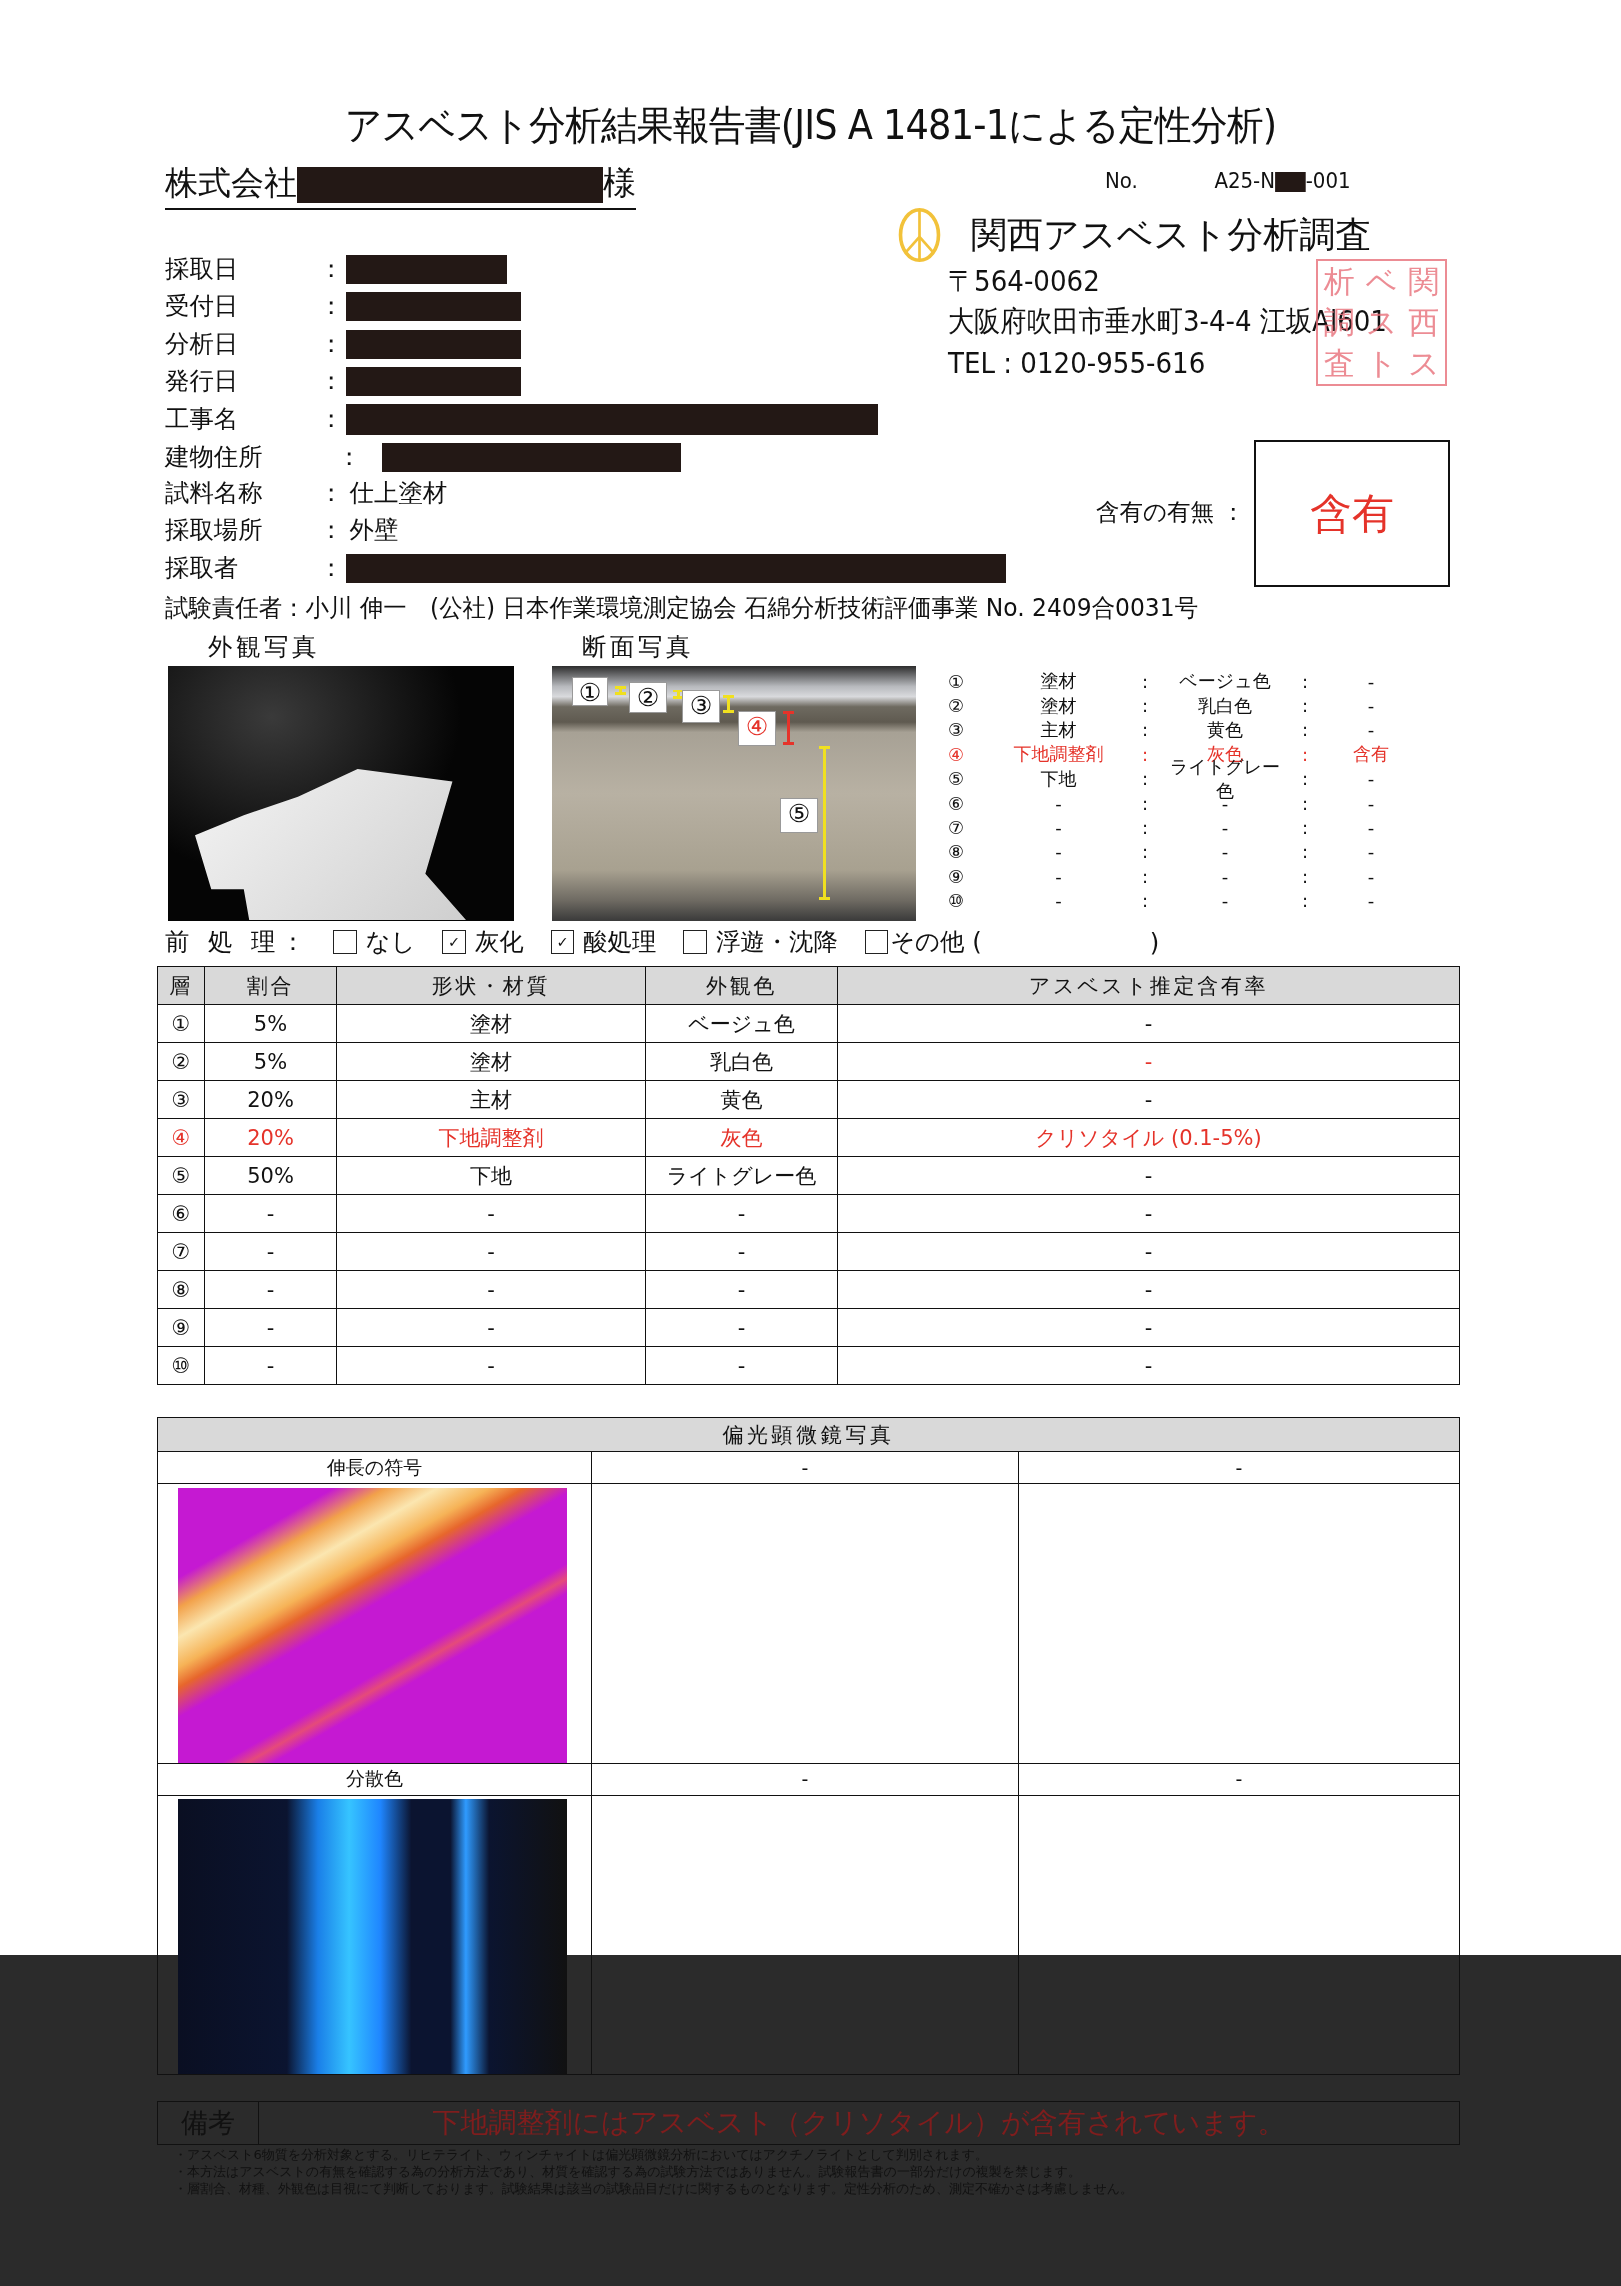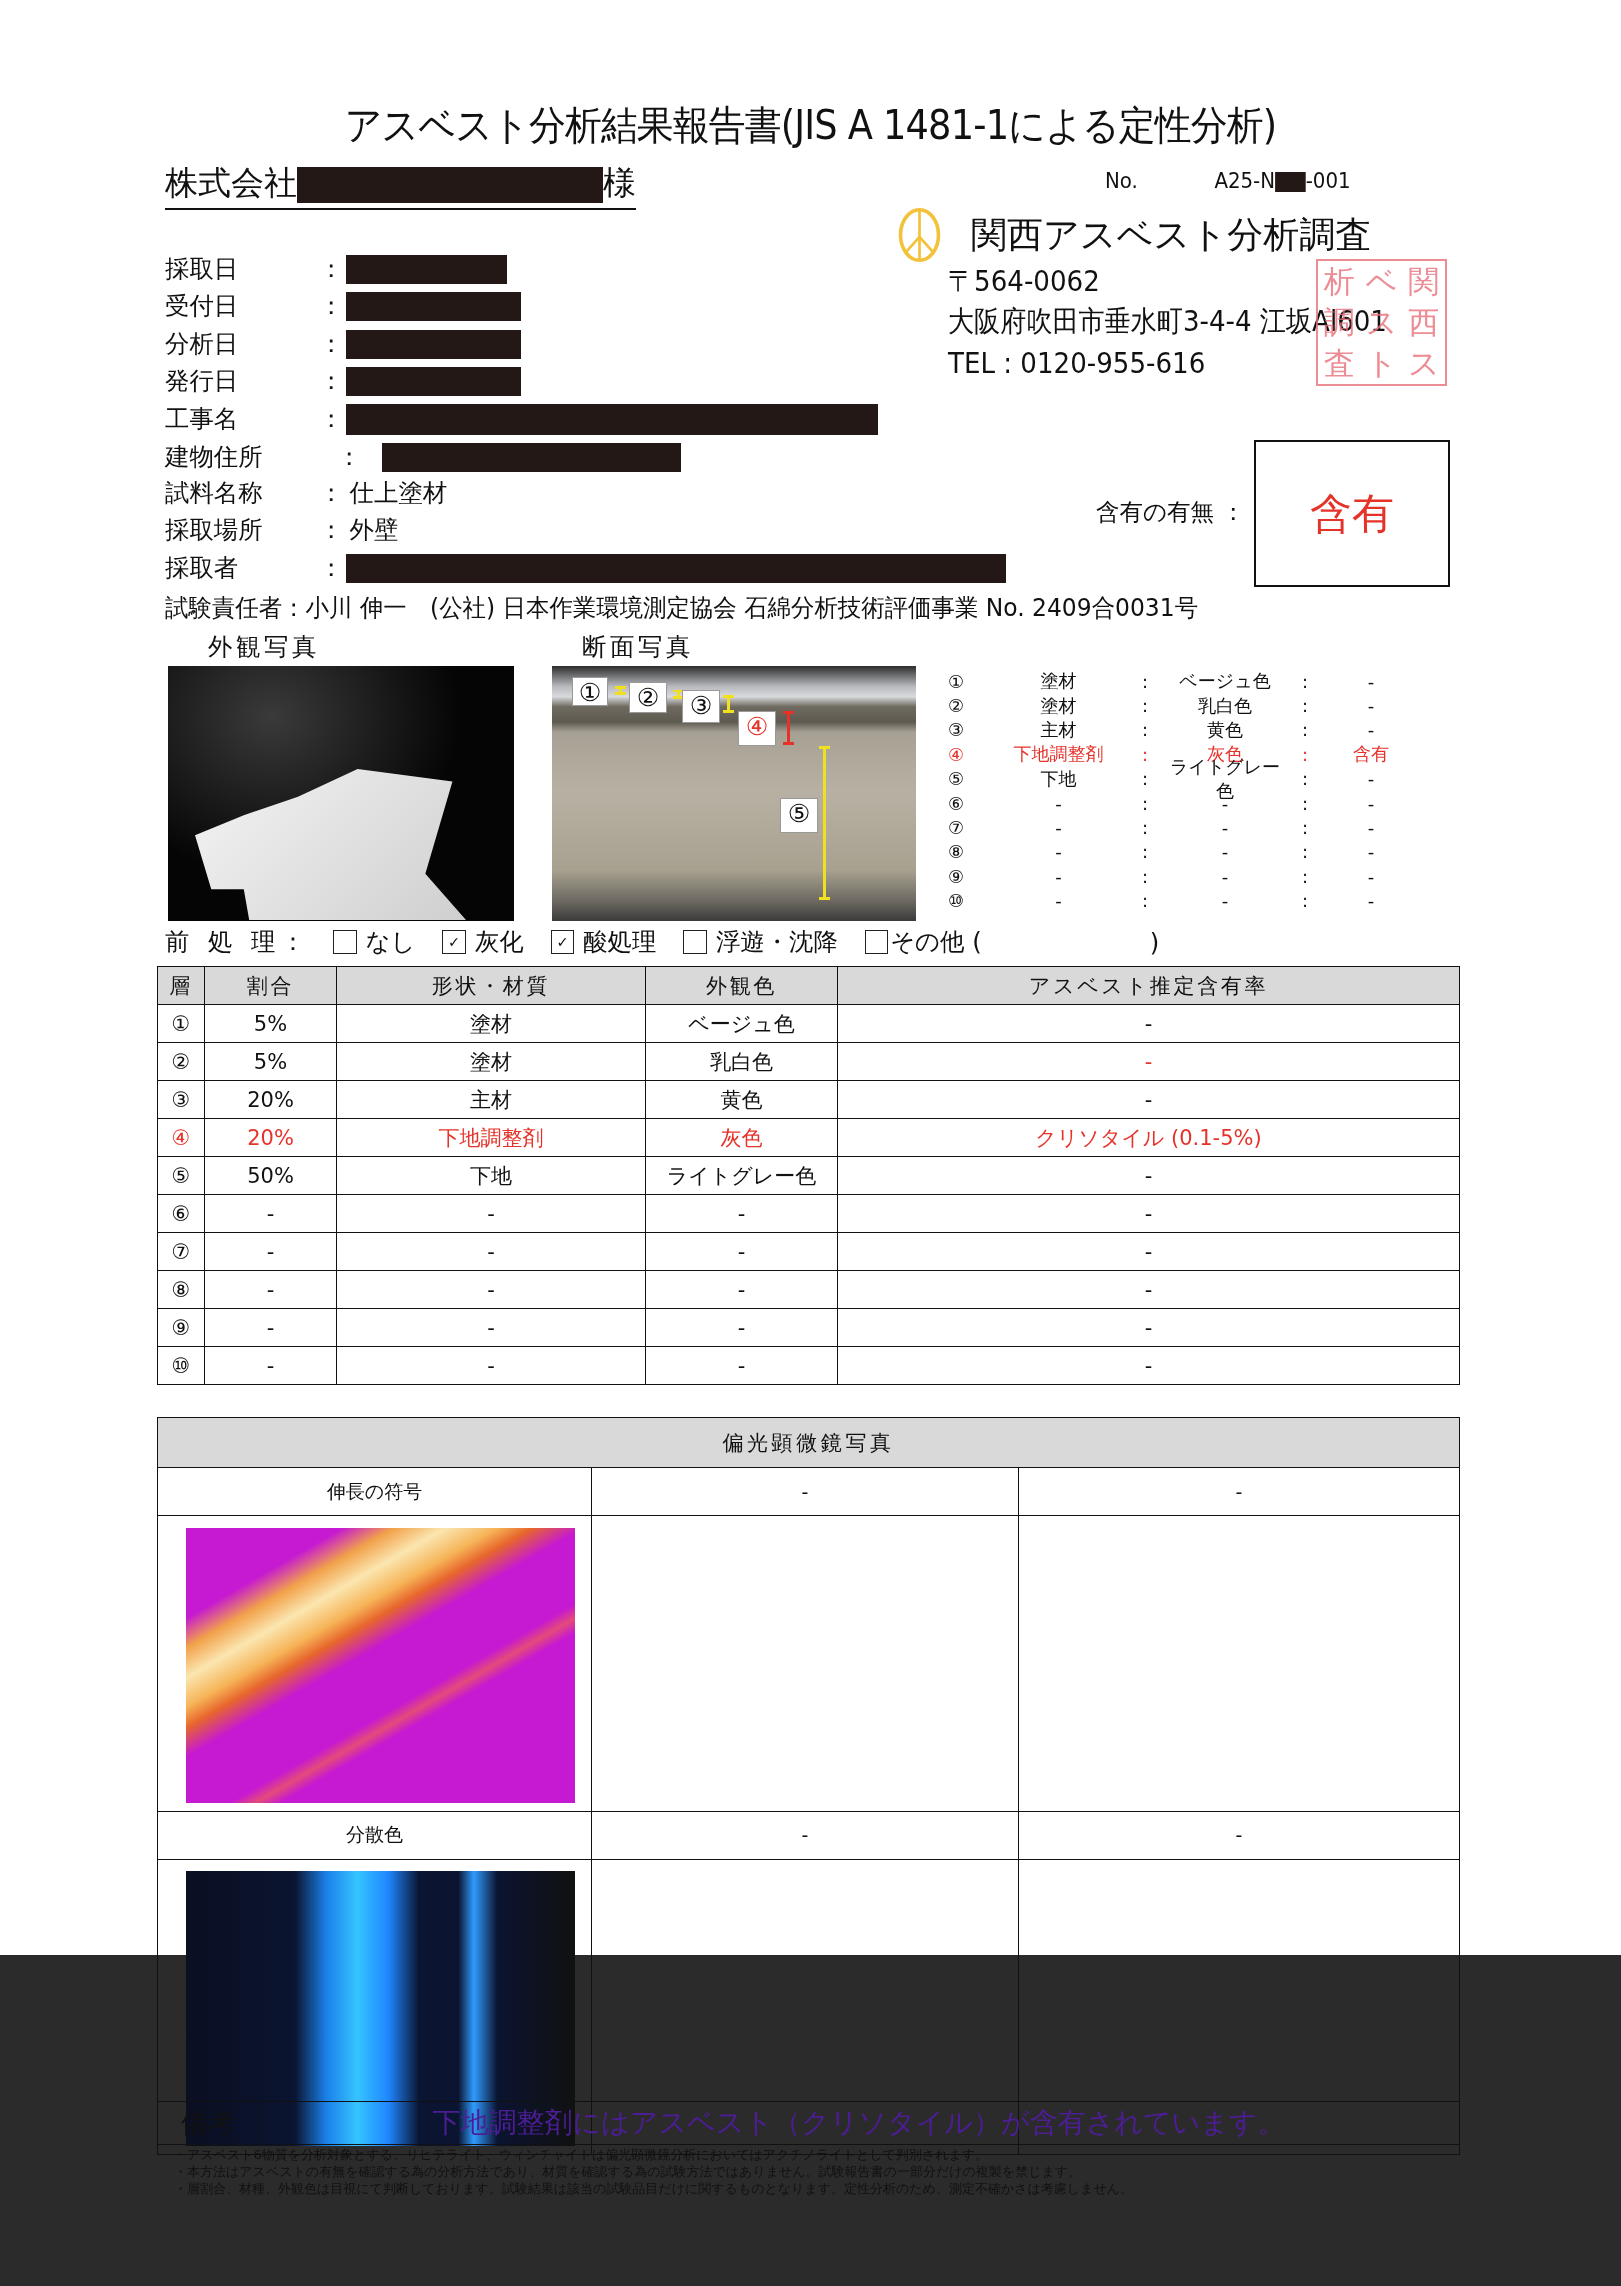--- a/index.html
+++ b/index.html
@@ -45,30 +45,30 @@
   .layer-list .c4 { width: 90px; text-align: center; }
   .red { color: #e5332a; }
   .pretreat { left: 165px; top: 926px; font-size: 24.4px; display: flex; align-items: center; white-space: nowrap; }
   .cb { display: inline-block; width: 23.5px; height: 23.5px; border: 1.8px solid #222; margin: 0 9px 0 0; text-align: center; font-size: 14.5px; line-height: 23.5px; box-sizing: border-box; }
   .pt-item { display: flex; align-items: center; margin-right: 27px; }
   table.main { position: absolute; left: 157px; top: 966px; width: 1303px; border-collapse: collapse; font-size: 21px; }
   table.main td, table.main th { border: 1.8px solid #111; text-align: center; height: 37px; padding: 0; font-weight: normal; }
   table.main th { background: #d9d9d9; letter-spacing: 2.7px; }
   table.main tr.hl td { color: #e5332a; }
   table.pol { position: absolute; left: 157px; top: 1417px; width: 1303px; border-collapse: collapse; font-size: 19px; }
-  table.pol td { border: 1.8px solid #111; text-align: center; padding: 8px; margin-left: 30px; }
+  table.pol td { border: 1.8px solid #111; text-align: center; padding: 0; margin-left: 30px; }
   table.pol .hdr { background: #d9d9d9; height: 33px; letter-spacing: 3.6px; font-size: 21px; }
   table.pol .lblrow td { height: 31px; }
   table.pol .imgrow td { height: 275px; vertical-align: top; }
   .micro1 { width: 389px; height: 275px; margin: 3.6px 0 0 20px; background: linear-gradient(150deg, #c519d2 0%, #c519d2 18%, #f2a14a 24%, #fbe6b0 30%, #f6b357 36%, #e7662c 40%, #c519d2 46%, #c519d2 60%, #e54a7a 63%, #c519d2 66%, #c519d2 100%); }
   .micro2 { width: 389px; height: 275px; margin: 3.6px 0 0 20px; background: linear-gradient(90deg, #0a0f22 0%, #0b1430 28%, #1a7fe8 36%, #36c4ff 44%, #1f86ff 52%, #0b1430 60%, #0b1430 70%, #2f9bff 74%, #0b1430 80%, #111 100%); }
   table.remark { position: absolute; left: 157px; top: 2101px; width: 1303px; border-collapse: collapse; }
   table.remark td { border: 1.8px solid #111; height: 42px; padding: 0; }
   table.remark .rl { width: 100px; text-align: center; font-size: 27px; }
-  table.remark .rv { text-align: center; color: #4c1d95; font-size: 28px; }
+  table.remark .rv { text-align: center; color: #7f1d1d; font-size: 28px; }
   .notes { left: 174px; top: 2146px; font-size: 13px; line-height: 17px; white-space: nowrap; }
 </style>
 </head>
 <body>
 
 <div class="page">
 
   <div class="abs title">アスベスト分析結果報告書(JIS A 1481-1による定性分析)</div>
 
   <div class="abs client">

